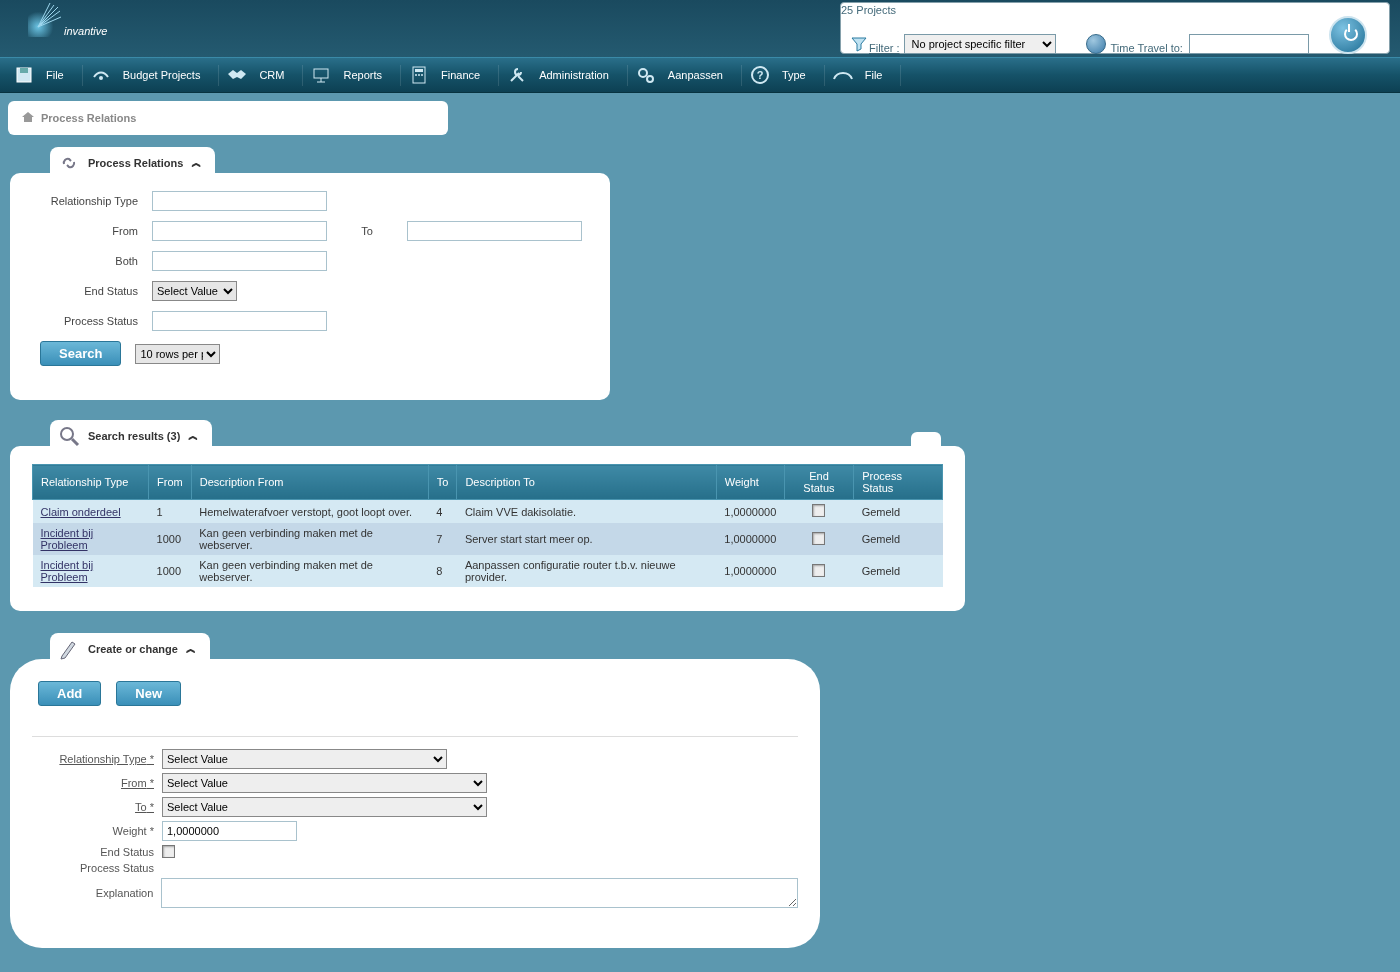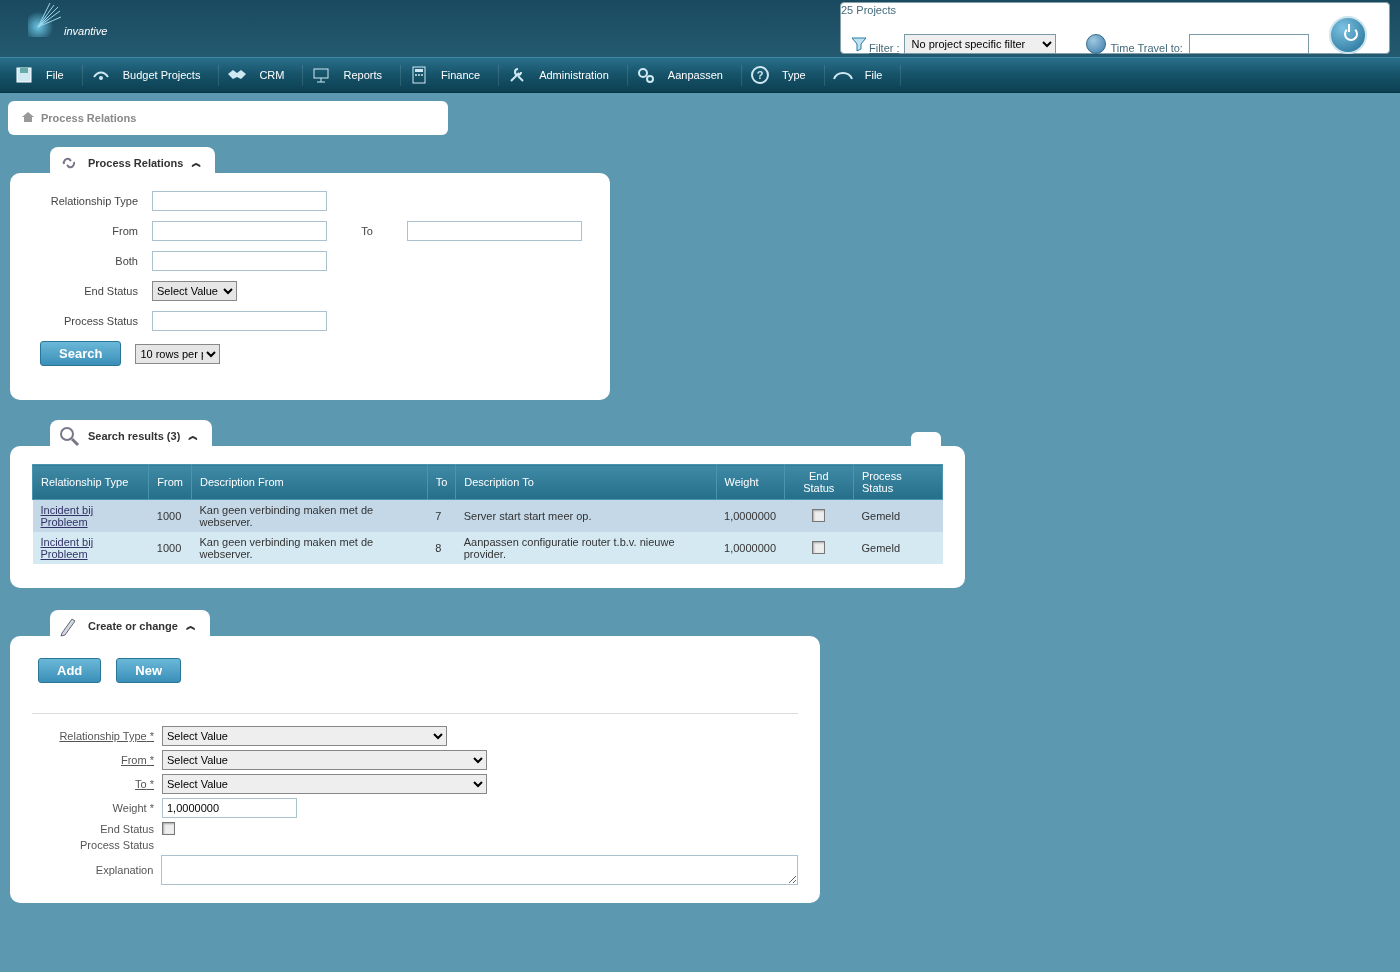--- a/index.html
+++ b/index.html
@@ -38,21 +38,21 @@
 .rows-select { margin-left:14px; height:20px; border:1px solid #888; background:#e6e6e6; width:130px;}
 .results-panel { width:955px; margin-top:46px; }
 .results-panel .nub { position:absolute; right:24px; top:-14px; width:30px; height:14px; background:#fff; border-radius:6px 6px 0 0; }
 table.results { width:100%; border-collapse:collapse; }
 table.results th { background:linear-gradient(to bottom,#3f8aa6,#266f8a); color:#fff; font-weight:normal; padding:5px 8px; text-align:left; border:1px solid #4a95b0; }
 table.results td { padding:4px 8px; color:#333; }
 table.results tr.odd td { background:#d5e9f3; }
 table.results tr.even td { background:#c4d8e8; }
 table.results a { color:#336; text-decoration:underline; }
 .chk { width:13px; height:13px; border:1px solid #777; background:#eee; display:inline-block; box-shadow:inset 1px 1px 2px rgba(0,0,0,0.3);}
-.create-panel { width:810px; margin-top:48px; padding-bottom:14px;}
+.create-panel { width:810px; margin-top:48px; padding-bottom:36px;border-radius:32px;}
 .create-btnrow { margin:4px 0 30px 6px; }
 .create-hr { border:none; border-top:1px solid #ddd; margin-bottom:12px; }
 .cform-row { display:flex; align-items:center; margin-bottom:4px; }
 .cform-row label { width:130px; text-align:right; padding-right:8px; color:#555; }
 .cform-row label.req:after{content:" *"; }
 .cform-row label.u { text-decoration:underline; }
 .cform-row select { height:20px; border:1px solid #888; background:#eee; }
 .cform-row input[type=text]{ height:20px; border:1px solid #a9c2cd; padding:0 4px;}
 .cform-row textarea { width:640px; height:30px; border:1px solid #a9c2cd; }
 </style>
@@ -246,20 +246,30 @@
       <th>From</th>
       <th>Description From</th>
       <th>To</th>
       <th>Description To</th>
       <th>Weight</th>
       <th style="text-align:center;">End Status</th>
       <th>Process Status</th>
     </tr>
       </thead>
     <tbody id="results-body">
+        <tr class="odd">
+          <td><a>Claim onderdeel</a></td>
+          <td>1</td>
+          <td>Hemelwaterafvoer verstopt, goot loopt over.</td>
+          <td>4</td>
+          <td>Claim VVE dakisolatie.</td>
+          <td>1,0000000</td>
+          <td style="text-align:center;"><span class="chk"></span></td>
+          <td>Gemeld</td>
+        </tr>
         <tr class="even">
           <td><a>Incident bij Probleem</a></td>
           <td>1000</td>
           <td>Kan geen verbinding maken met de webserver.</td>
           <td>7</td>
           <td>Server start start meer op.</td>
           <td>1,0000000</td>
           <td style="text-align:center;"><span class="chk"></span></td>
           <td>Gemeld</td>
         </tr>

